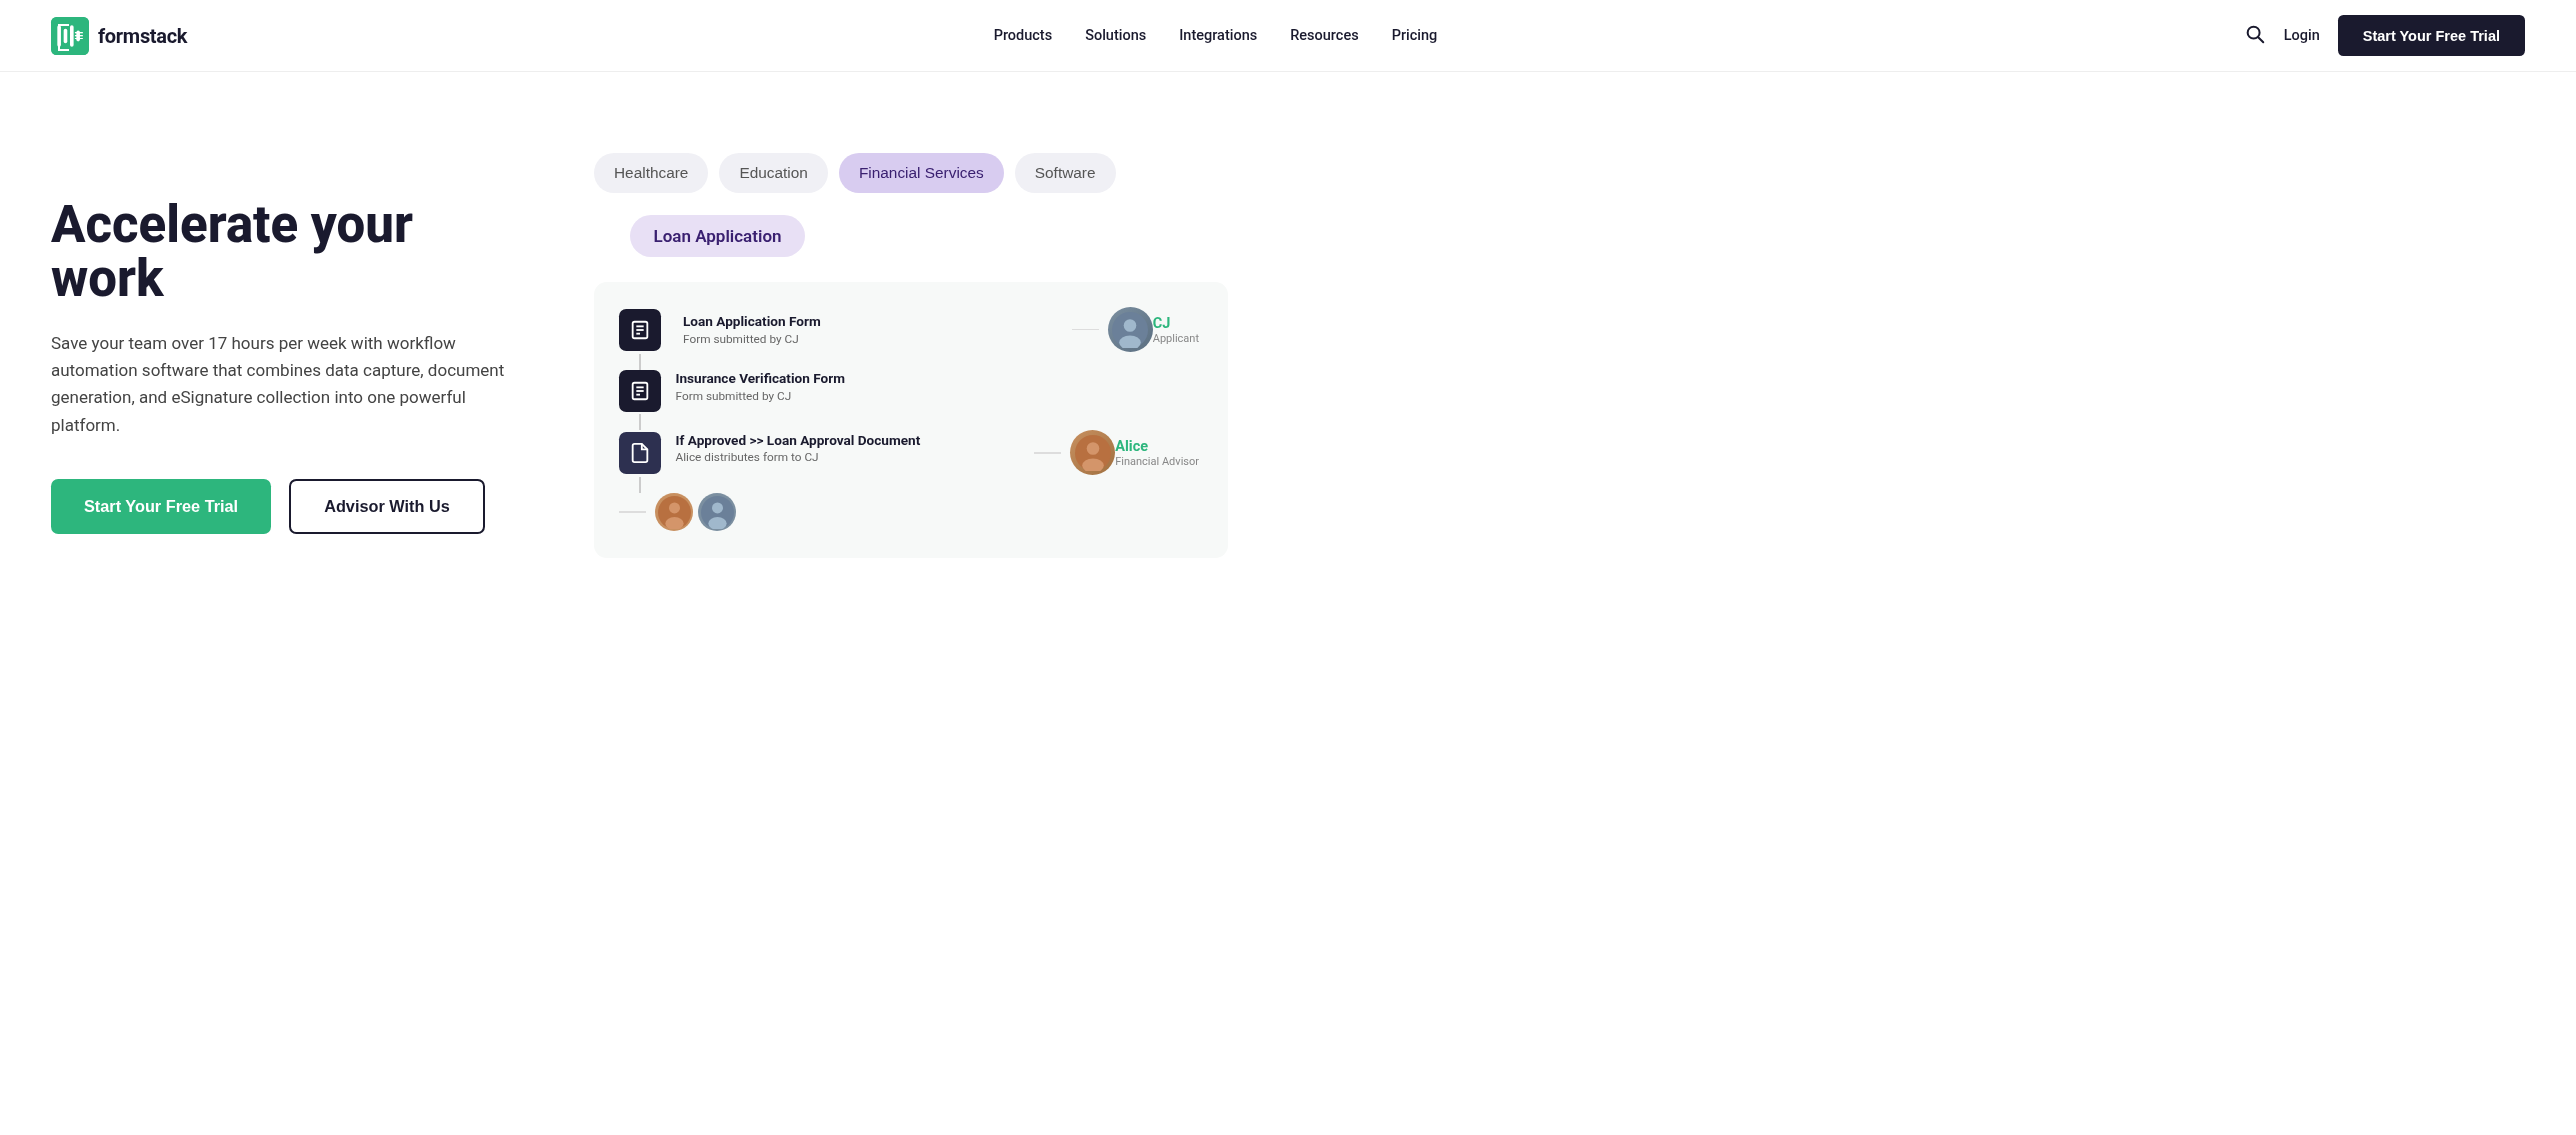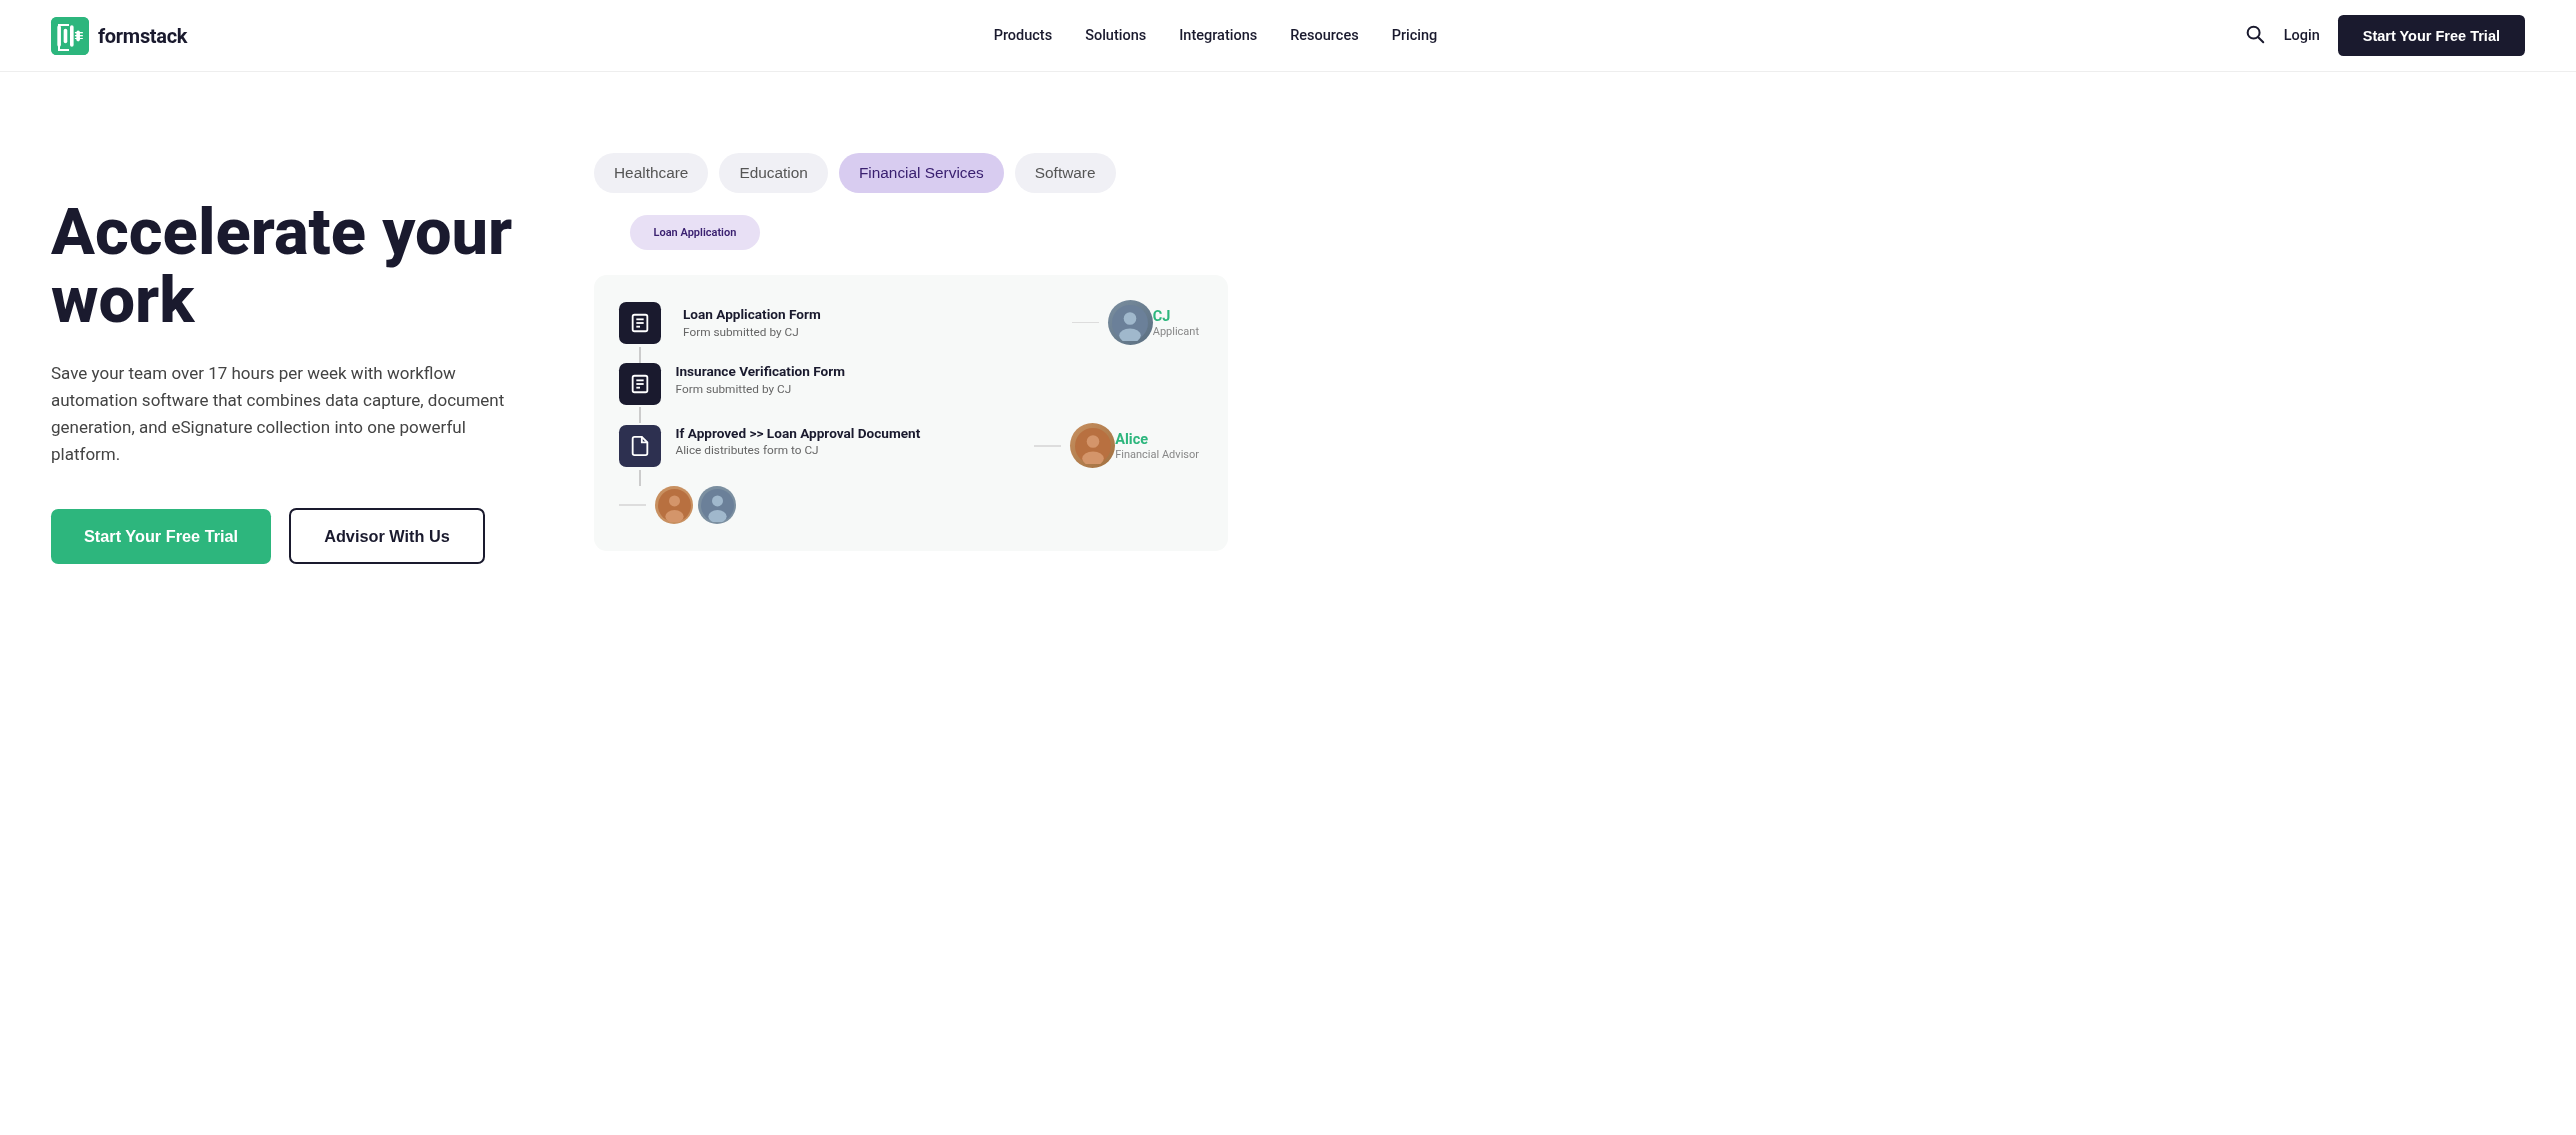--- a/index.html
+++ b/index.html
@@ -56,21 +56,21 @@
       padding: 72px 51px 54px;
       min-height: calc(100vh - 72px);
       gap: 54px;
     }
     .hero-left {
       flex: 0 0 auto;
       max-width: 525px;
       padding-top: 54px;
     }
     .hero-headline {
-      font-size: 65px; font-weight: 800; line-height: 1.05;
+      font-size: 51px; font-weight: 800; line-height: 1.05;
       color: #1a1a2e; margin-bottom: 25px;
     }
     .hero-sub {
       font-size: 17px; line-height: 1.6; color: #444;
       margin-bottom: 40px; max-width: 471px;
     }
     .hero-buttons { display: flex; gap: 18px; align-items: center; flex-wrap: wrap; }
     .btn-primary {
       background: #2db67d; color: #fff;
       padding: 18px 33px; border-radius: 7.2px;
@@ -101,21 +101,21 @@
     }
     .tab-pill.active {
       background: #d8ccf0; color: #3a2070; font-weight: 400;
     }
 
     
     .use-case-badge {
       display: inline-block;
       background: #e8e0f5; color: #3a2070;
       padding: 11px 23.5px; border-radius: 45px;
-      font-size: 11px; font-weight: 600;
+      font-size: 17px; font-weight: 600;
       margin-bottom: 25px; margin-left: 54px;
       cursor: pointer;
     }
 
     
     .workflow-card {
       background: #f7f9f8; border-radius: 12.7px;
       padding: 25px 29px 25px 25px;
       width: 100%; max-width: 634px;
       margin-left: 18px;

